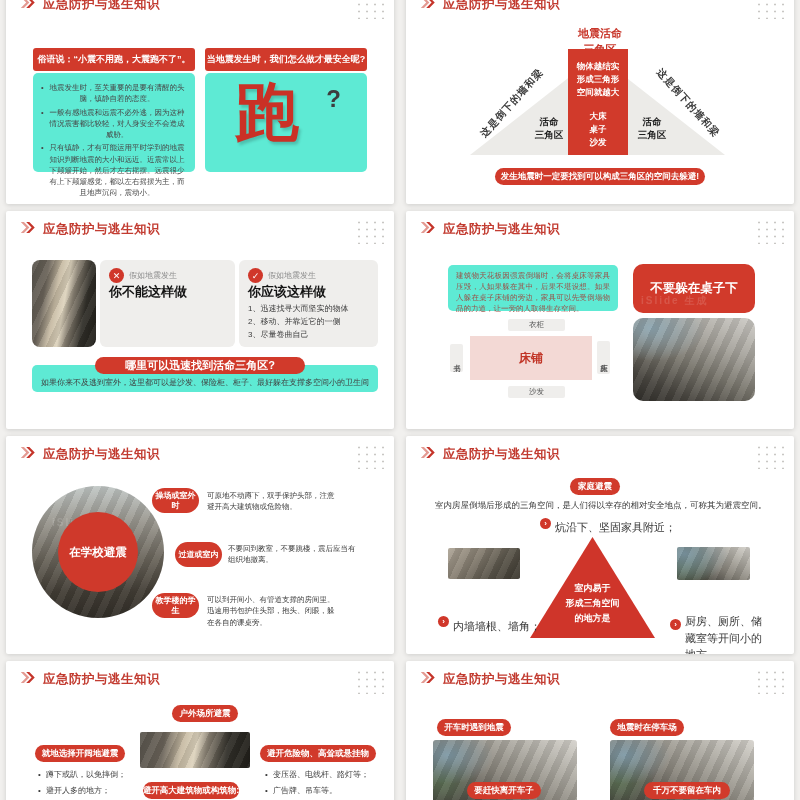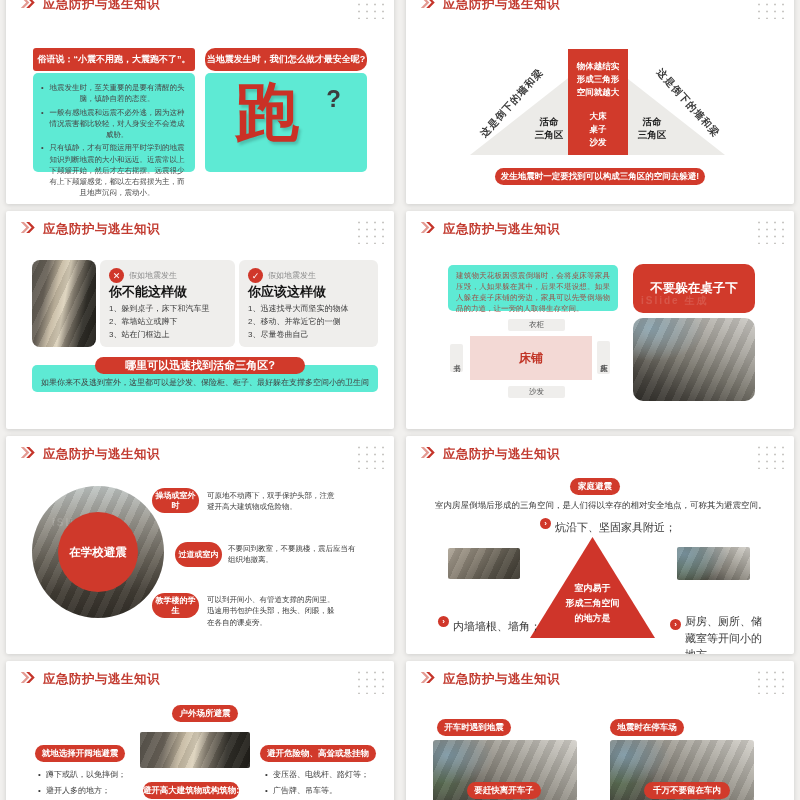--- a/index.html
+++ b/index.html
@@ -109,37 +109,41 @@
     </div>
     <div class="dots"></div>
 
     <div class="abs redband" style="left:27px; top:62px; width:162px; height:23px; border-radius:3px; font-size:9px;">俗语说：“小震不用跑，大震跑不了”。</div>
     <div class="abs gbox" style="left:27px; top:87px; width:162px; height:99px; padding:9px 7px; font-size:7.5px; line-height:1.5; color:#474747;">
       <div class="s1-li">地震发生时，至关重要的是要有清醒的头脑，镇静自若的态度。</div>
       <div class="s1-li">一般有感地震和远震不必外逃，因为这种情况震害都比较轻，对人身安全不会造成威胁。</div>
       <div class="s1-li">只有镇静，才有可能运用平时学到的地震知识判断地震的大小和远近。近震常以上下颠簸开始，然后才左右摇摆。远震很少有上下颠簸感觉，都以左右摇摆为主，而且地声沉闷，震动小。</div>
     </div>
 
-    <div class="abs redband" style="left:199px; top:62px; width:162px; height:23px; border-radius:10px; font-size:9px;">当地震发生时，我们怎么做才最安全呢?</div>
+    <div class="abs redband" style="left:199px; top:62px; width:162px; height:23px; border-radius:3px; font-size:9px;">当地震发生时，我们怎么做才最安全呢?</div>
     <div class="abs gbox" style="left:199px; top:87px; width:162px; height:99px;">
       <span class="run-char">跑</span>
       <span class="run-q">?</span>
     </div>
   </div>
 
   <div class="slide" style="left:406px; top:-14px;">
     <div class="head">
       <span><svg width="18" height="13" viewBox="0 0 20 14">
             <path d="M2 1 L8 7 L2 13 L5.5 13 L11.5 7 L5.5 1 Z" fill="#e49a92"></path>
             <path d="M8 1 L14 7 L8 13 L11.5 13 L17.5 7 L11.5 1 Z" fill="#c5352b"></path>
           </svg></span>
       <span class="ttl">应急防护与逃生知识</span>
     </div>
     <div class="dots"></div>
 
+    <div class="s2-title">
+      <div>地震活命</div>
+      <div>三角区</div>
+    </div>
     <div class="abs tri" style="left:64px; top:69px; width:255px; height:100px; background:#ecebe8;"></div>
     <div class="slope" style="left:50px; top:110px; transform:rotate(-48deg);">这是倒下的墙和梁</div>
     <div class="slope" style="left:226px; top:110px; transform:rotate(48deg);">这是倒下的墙和梁</div>
     <div class="s2-red">
       <div>物体越结实</div>
       <div>形成三角形</div>
       <div>空间就越大</div>
       <div style="margin-top:10px;">大床</div>
       <div>桌子</div>
       <div>沙发</div>
@@ -166,25 +170,20 @@
     <div class="dots"></div>
 
     <div class="photo ph-road" style="left:26px; top:49px; width:64px; height:87px; border-radius:8px;"></div>
 
     <div class="card" style="left:94px; width:135px;">
       <div class="tagrow">
         <span class="cicon" style="width:15px; height:15px; font-size:9px;">✕</span>
         <span class="tag">假如地震发生</span>
       </div>
       <div class="ctitle">你不能这样做</div>
-      <div class="citems">
-        <div>1、躲到桌子，床下和汽车里</div>
-        <div>2、靠墙站立或蹲下</div>
-        <div>3、站在门框边上</div>
-      </div>
     </div>
 
     <div class="card" style="left:233px; width:139px;">
       <div class="tagrow">
         <span class="cicon" style="width:15px; height:15px; font-size:9px;">✓</span>
         <span class="tag">假如地震发生</span>
       </div>
       <div class="ctitle">你应该这样做</div>
       <div class="citems">
         <div>1、迅速找寻大而坚实的物体</div>

